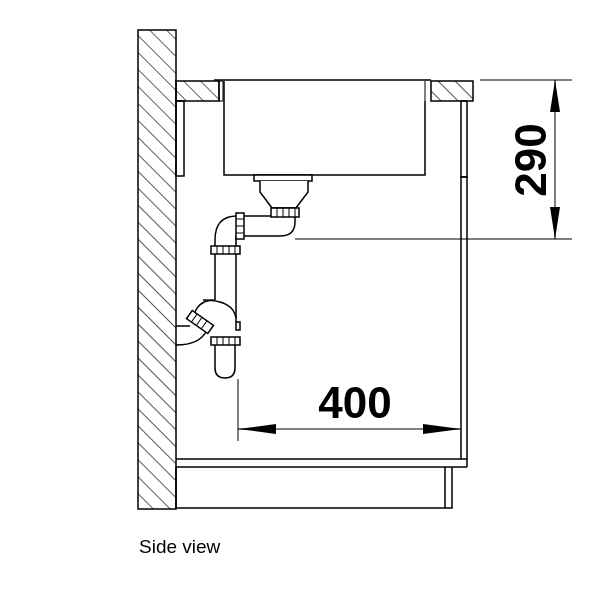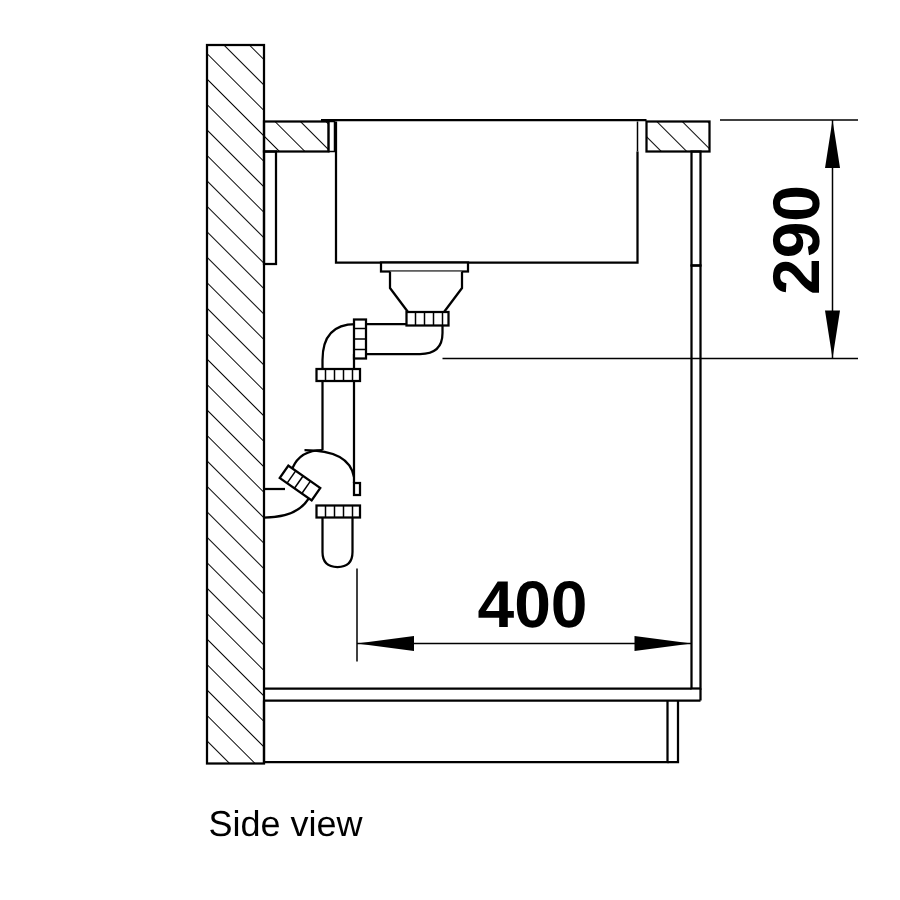--- a/index.html
+++ b/index.html
@@ -2,21 +2,21 @@
 <html><head>
 <meta charset="utf-8">
 <style>
   html, body { margin: 0; padding: 0; background: #ffffff; }
   body { width: 600px; height: 600px; position: relative; overflow: hidden; }
   svg { position: absolute; left: 0; top: 0; }
   .ln { stroke: #000; stroke-width: 1.5; fill: none; }
   .ln-thin { stroke: #000; stroke-width: 1; fill: none; }
   .fill-w { stroke: #000; stroke-width: 1.5; fill: #fff; }
   .dim-text { font-family: "Liberation Sans", sans-serif; font-weight: bold; font-size: 44px; fill: #000; }
-  .caption { position: absolute; left: 139px; top: 536px; font-family: "Liberation Sans", sans-serif; font-size: 24px; color: #000; }
+  .caption { position: absolute; left: 139px; top: 536px; font-family: "Liberation Sans", sans-serif; font-size: 19px; color: #000; }
 </style>
 </head>
 <body>
 
 <svg width="600" height="600" viewBox="0 0 600 600">
   <defs>
     <pattern id="hatch" patternUnits="userSpaceOnUse" width="12" height="12" patternTransform="rotate(-45)">
       <line x1="0" y1="0" x2="0" y2="12" stroke="#000" stroke-width="1.3"></line>
     </pattern>
   </defs>

